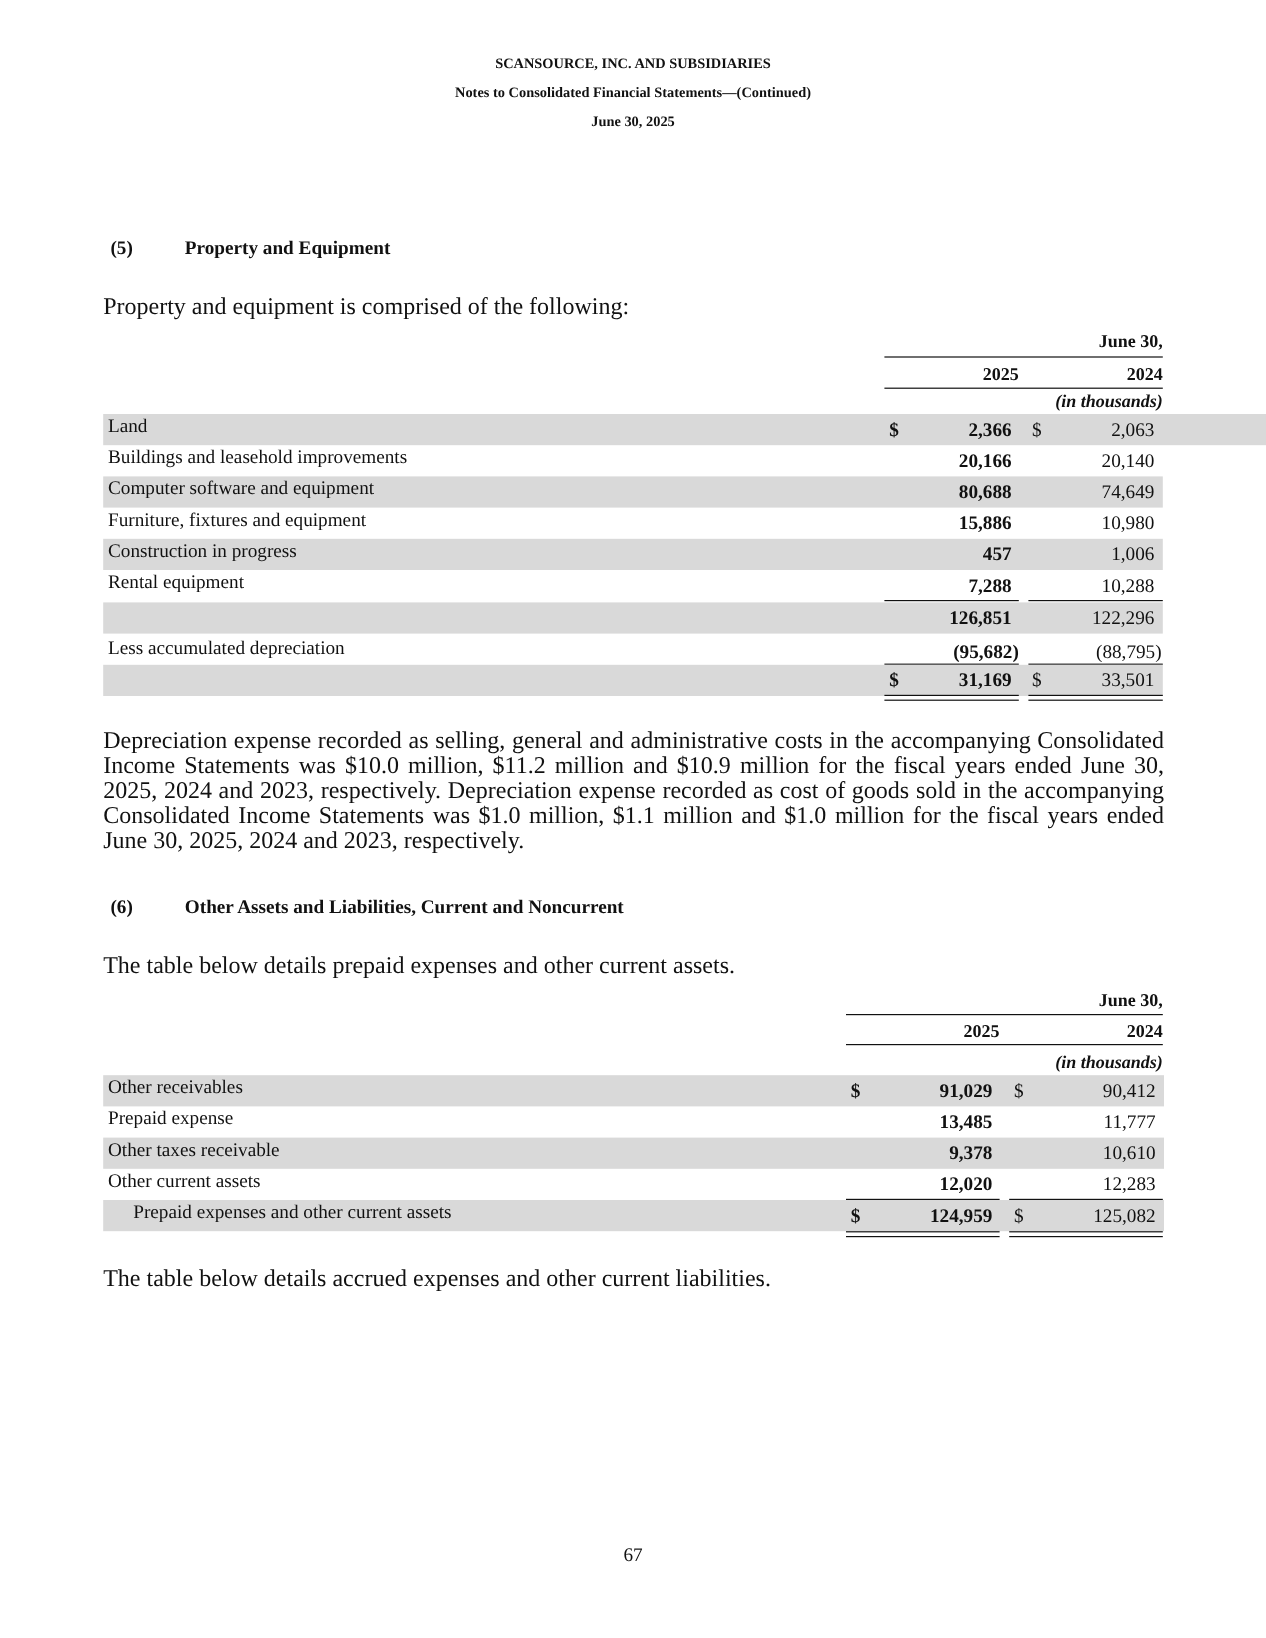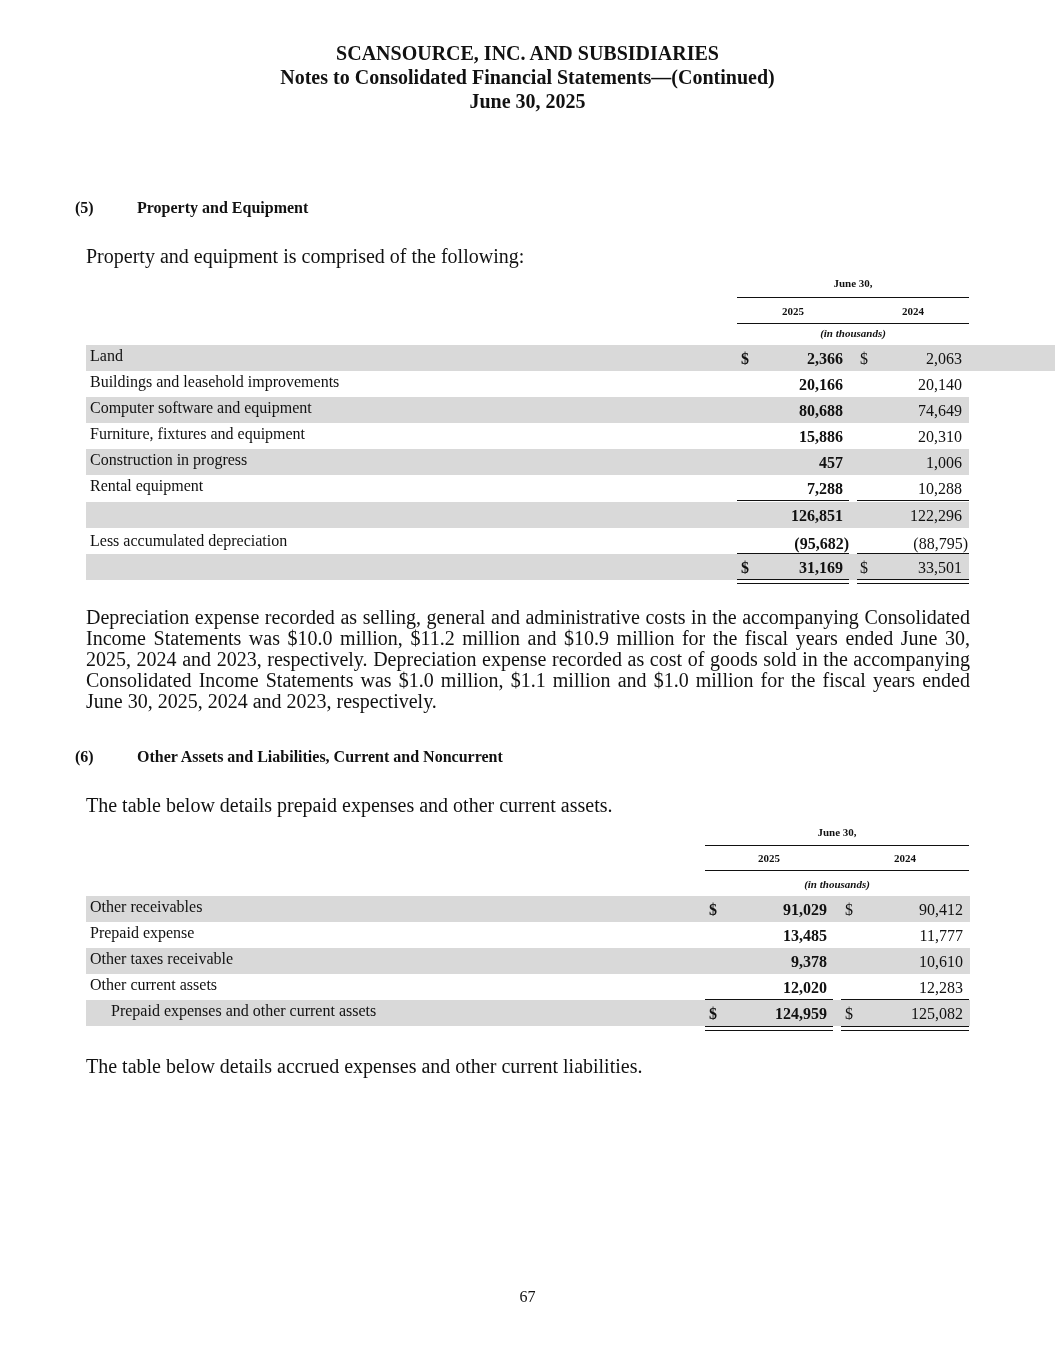--- a/index.html
+++ b/index.html
@@ -1,34 +1,34 @@
 <!DOCTYPE html>
 <html><head>
   <meta charset="utf-8">
   <style>
     html, body { margin: 0; padding: 0; background: #ffffff; }
     body {
       width: 1055px; height: 1365px; position: relative; overflow: hidden;
       font-family: "Liberation Serif", serif; color: #111; font-size: 16px;
     }
     .abs { position: absolute; }
-    .hdr { left: 0; width: 1055px; text-align: center; font-weight: bold; font-size: 20px; line-height: 24px; }
-    .sec-title { left: 75px; font-weight: bold; font-size: 16px; }
+    .hdr { left: 0; width: 1055px; text-align: center; font-weight: bold; font-size: 12px; line-height: 24px; }
+    .sec-title { left: 92px; font-weight: bold; font-size: 16px; }
     .sec-num { display: inline-block; width: 62px; }
     .para { left: 86px; width: 884px; font-size: 20px; line-height: 21px; text-align: justify; }
     .row { position: absolute; left: 86px; height: 26px; }
     .row.shade { background: #d9d9d9; }
     .row .lbl { position: absolute; left: 4px; top: 2px; font-size: 16px; white-space: nowrap; }
     .row .lbl.indent { left: 25px; }
     .cell { position: absolute; top: 5px; font-size: 16px; white-space: nowrap; }
     .b { font-weight: bold; }
     .r { text-align: right; }
     .line { position: absolute; height: 0; border-top: 1.5px solid #111; }
     .dline { position: absolute; height: 3px; border-top: 1.5px solid #111; border-bottom: 1.5px solid #111; }
-    .colhdr { position: absolute; font-weight: bold; font-size: 11px; text-align: center; }
+    .colhdr { position: absolute; font-weight: bold; font-size: 15px; text-align: right; }
     .ital { font-style: italic; font-weight: bold; }
     .pagenum { left: 0; width: 1055px; text-align: center; font-size: 16px; }
   </style>
 </head>
 <body>
 
 <div class="abs hdr" style="top:41px;">SCANSOURCE, INC. AND SUBSIDIARIES</div>
 <div class="abs hdr" style="top:65px;">Notes to Consolidated Financial Statements—(Continued)</div>
 <div class="abs hdr" style="top:89px;">June 30, 2025</div>
 
@@ -58,21 +58,21 @@
     <span class="cell r" style="left:796px; width:80px;">20,140</span>
   </div>
   <div class="row shade" style="top:397px; width:883px;">
     <span class="lbl">Computer software and equipment</span>
     <span class="cell b r" style="left:677px; width:80px;">80,688</span>
     <span class="cell r" style="left:796px; width:80px;">74,649</span>
   </div>
   <div class="row" style="top:423px; width:883px;">
     <span class="lbl">Furniture, fixtures and equipment</span>
     <span class="cell b r" style="left:677px; width:80px;font-family:Liberation Serif, serif;">15,886</span>
-    <span class="cell r" style="left:796px; width:80px;">20,310</span>
+    <span class="cell r" style="left:796px; width:80px;">10,980</span>
   </div>
   <div class="row shade" style="top:449px; width:883px;">
     <span class="lbl">Construction in progress</span>
     <span class="cell b r" style="left:677px; width:80px;">457</span>
     <span class="cell r" style="left:796px; width:80px;">1,006</span>
   </div>
   <div class="row" style="top:475px; width:883px;">
     <span class="lbl">Rental equipment</span>
     <span class="cell b r" style="left:677px; width:80px;">7,288</span>
     <span class="cell r" style="left:796px; width:80px;">10,288</span>

